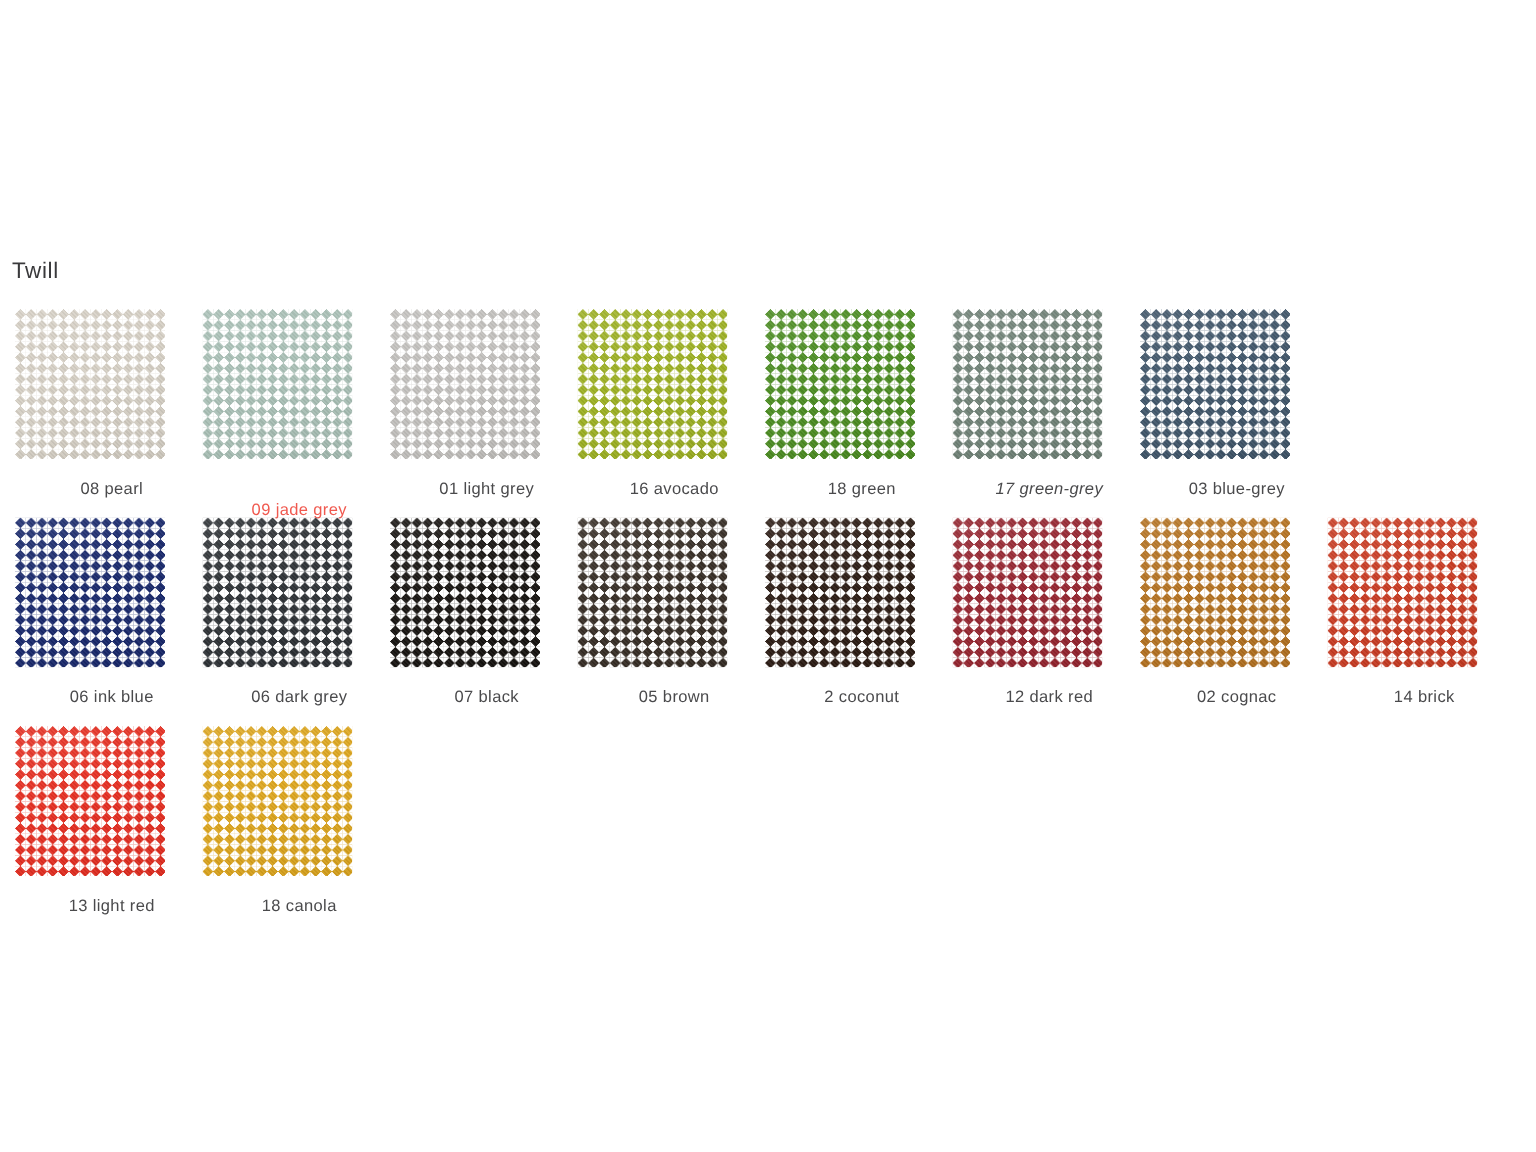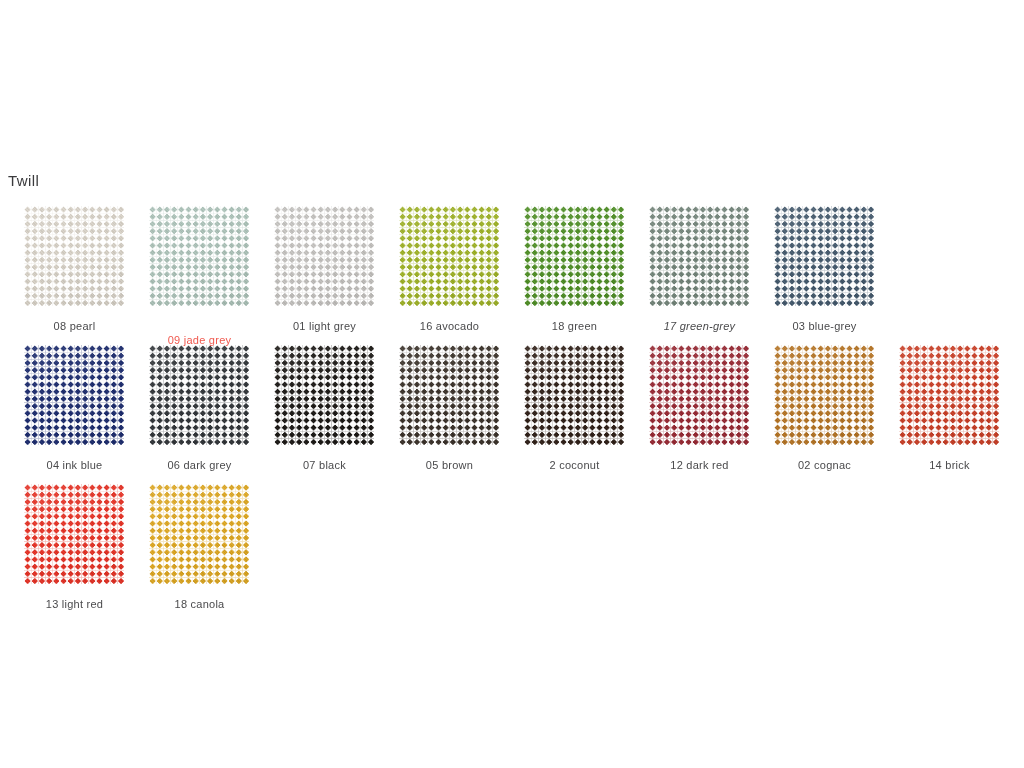--- a/index.html
+++ b/index.html
@@ -52,21 +52,20 @@
     height: 139px;
     padding-left: 12px;
     box-sizing: border-box;
   }
 
   .swatch-cell {
     width: 125px;
     flex: 0 0 125px;
     display: flex;
     flex-direction: column;
-    align-items: center;
   }
 
   
   .swatch-chip-wrap {
     position: relative;
     width: 100px;
     height: 100px;
     margin-left: -2px;
   }
 
@@ -183,21 +182,21 @@
             <div class="swatch-chip" title="03 blue-grey" style="background-color: rgb(63, 85, 105);"></div>
           </div>
           <div class="swatch-label" style="color: rgb(74, 74, 76);">03 blue-grey</div>
         </div>
       </div>
       <div class="swatch-row">
         <div class="swatch-cell">
           <div class="swatch-chip-wrap">
             <div class="swatch-chip" title="04 ink blue" style="background-color: rgb(23, 39, 107);"></div>
           </div>
-          <div class="swatch-label" style="color: rgb(74, 74, 76);">04 ink blue</div>
+          <div class="swatch-label" style="color: rgb(74, 74, 76);">06 ink blue</div>
         </div>
         <div class="swatch-cell">
           <div class="swatch-chip-wrap">
             <div class="swatch-chip" title="06 dark grey" style="background-color: rgb(44, 48, 52);"></div>
           </div>
           <div class="swatch-label" style="color: rgb(74, 74, 76);">06 dark grey</div>
         </div>
         <div class="swatch-cell">
           <div class="swatch-chip-wrap">
             <div class="swatch-chip" title="07 black" style="background-color: rgb(21, 18, 15);"></div>

